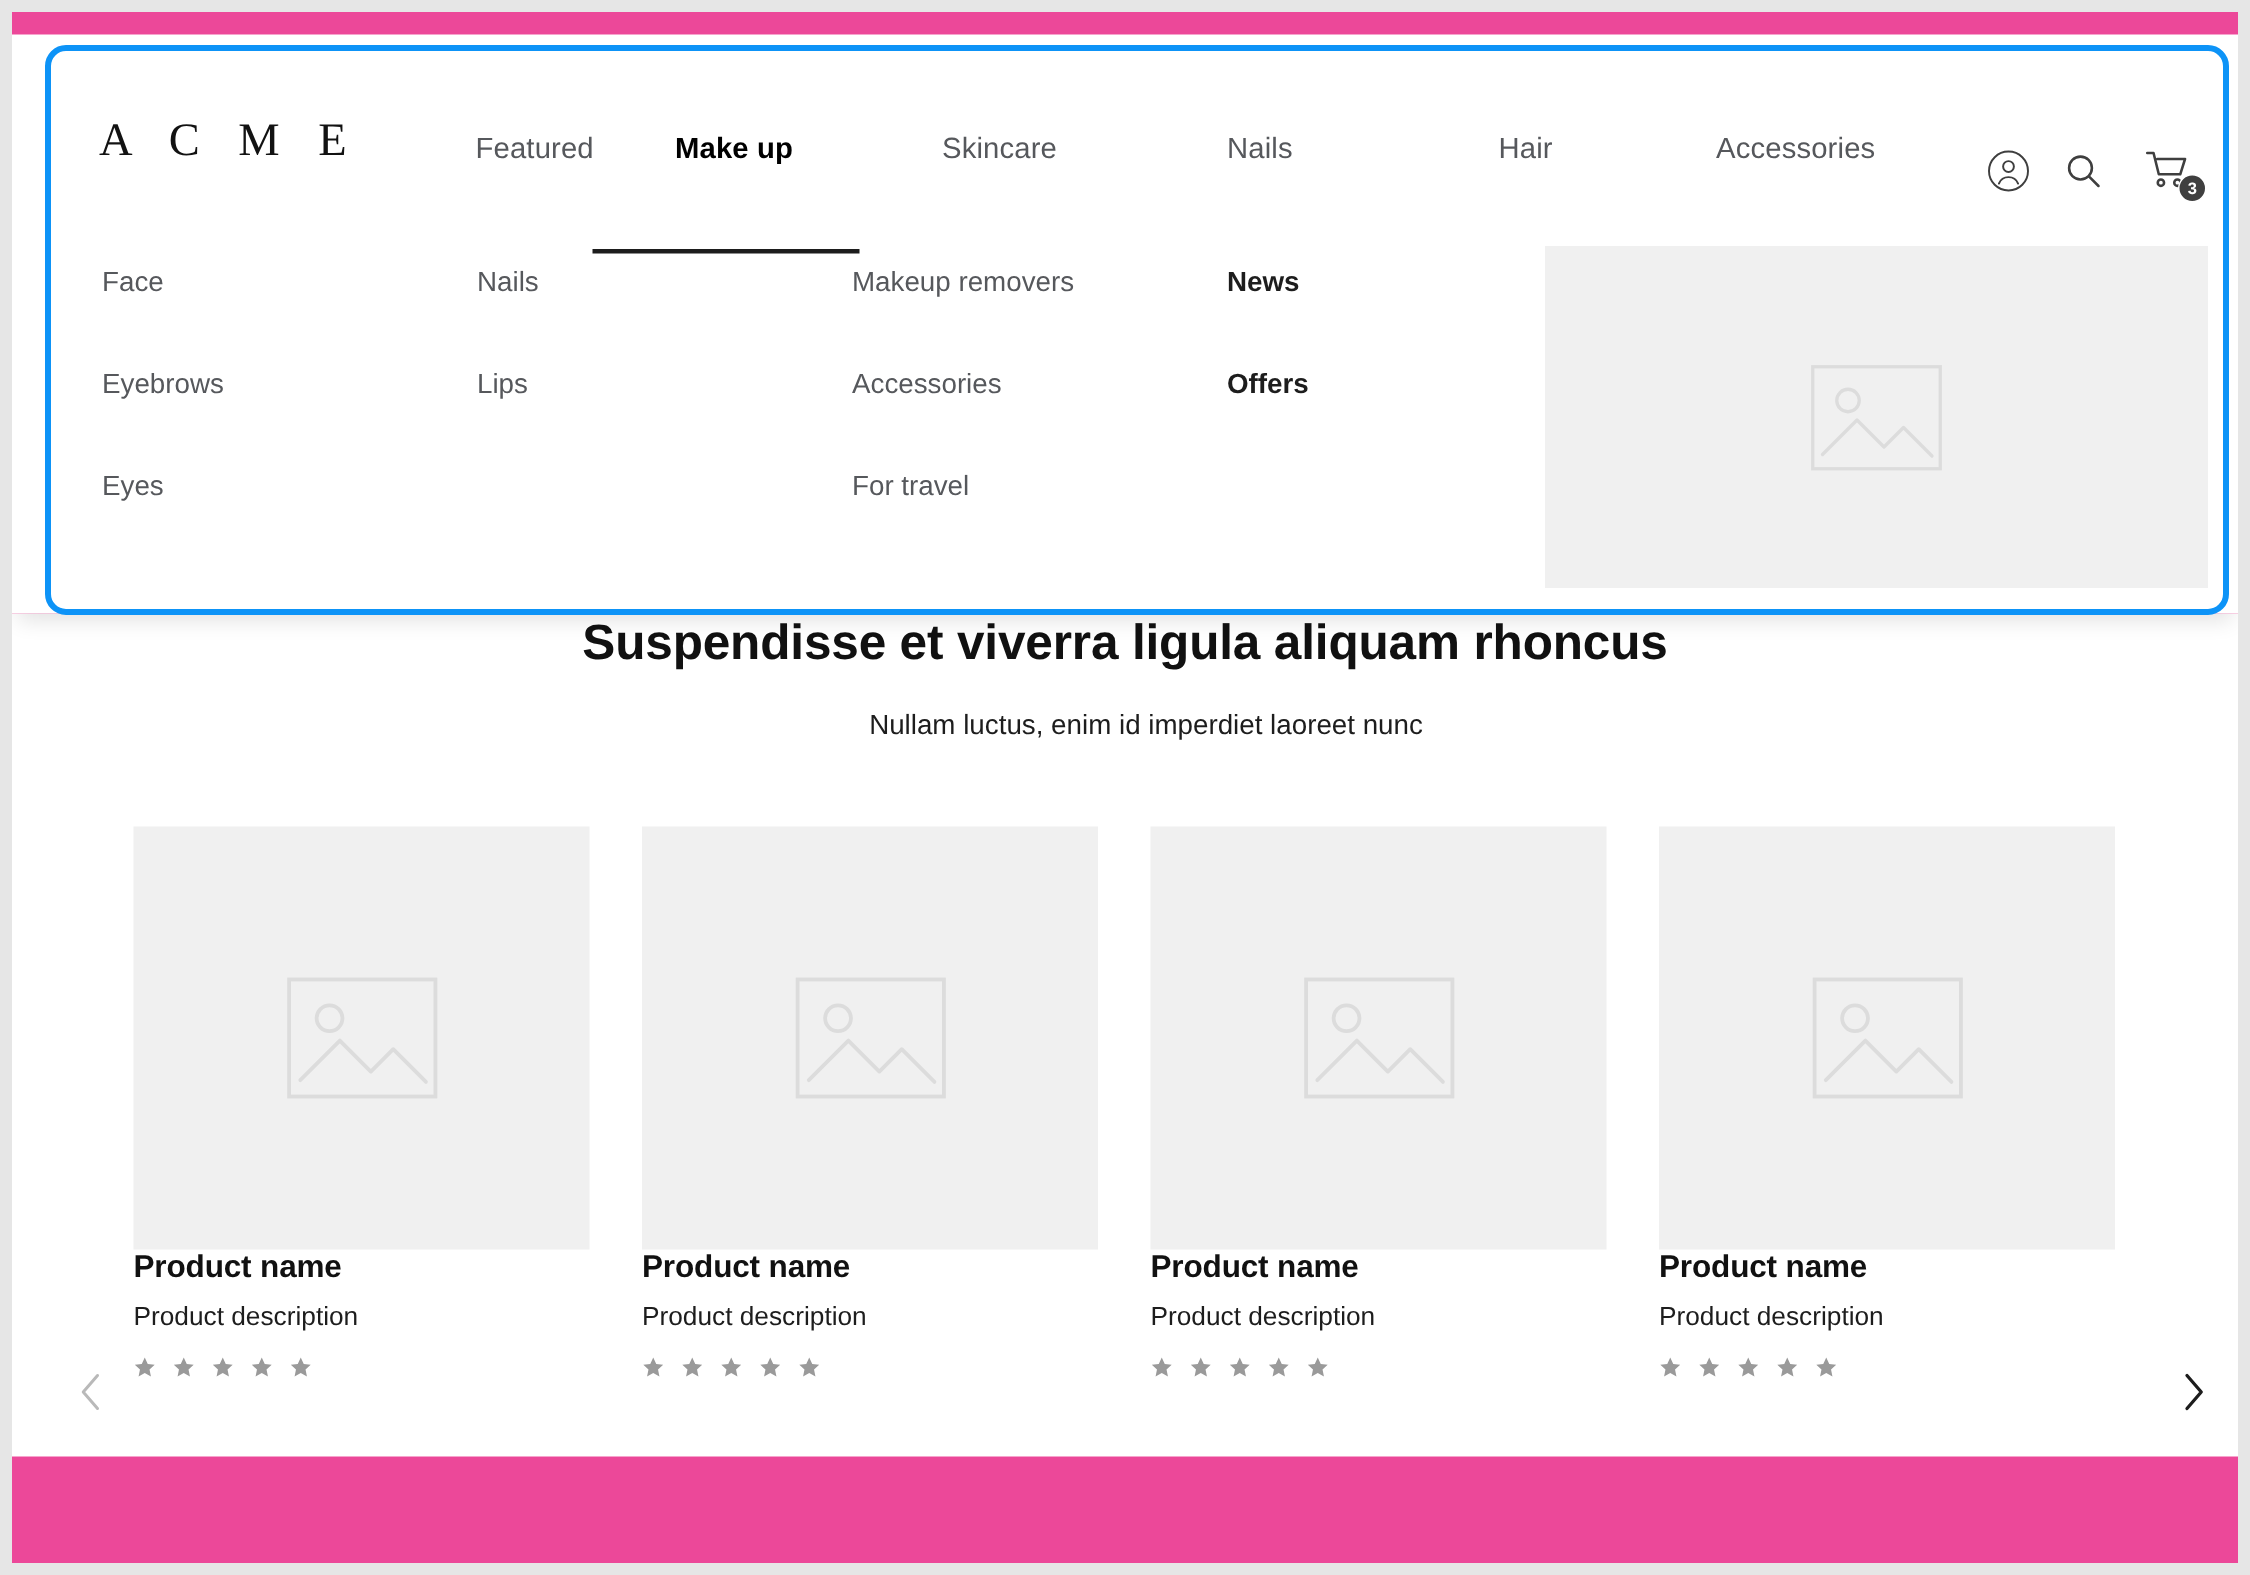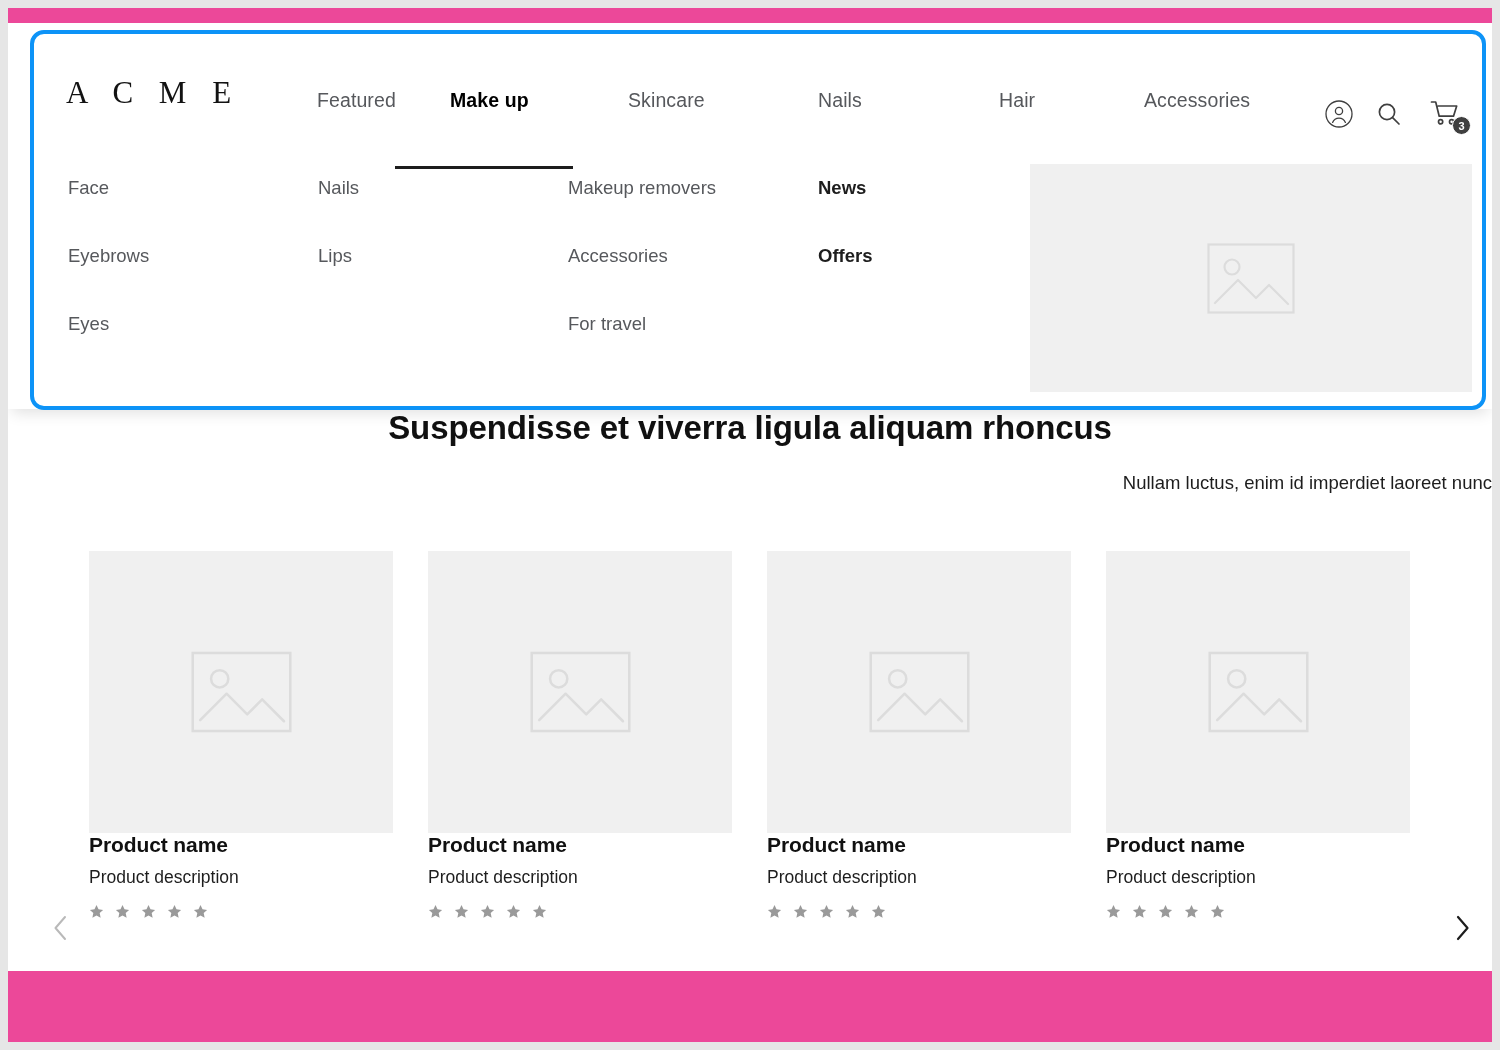--- a/index.html
+++ b/index.html
@@ -197,21 +197,21 @@
 
   .section-title {
     text-align: center;
     font-size: 33px;
     font-weight: 700;
     color: #111111;
     letter-spacing: -.1px;
   }
 
   .section-sub {
-    text-align: right;
+    text-align: center;
     font-size: 18.5px;
     color: #1d1d1d;
     margin-top: 25px;
     padding-left: 28px;
   }
 
   
   .carousel {
     position: relative;
     margin-top: 57px;

